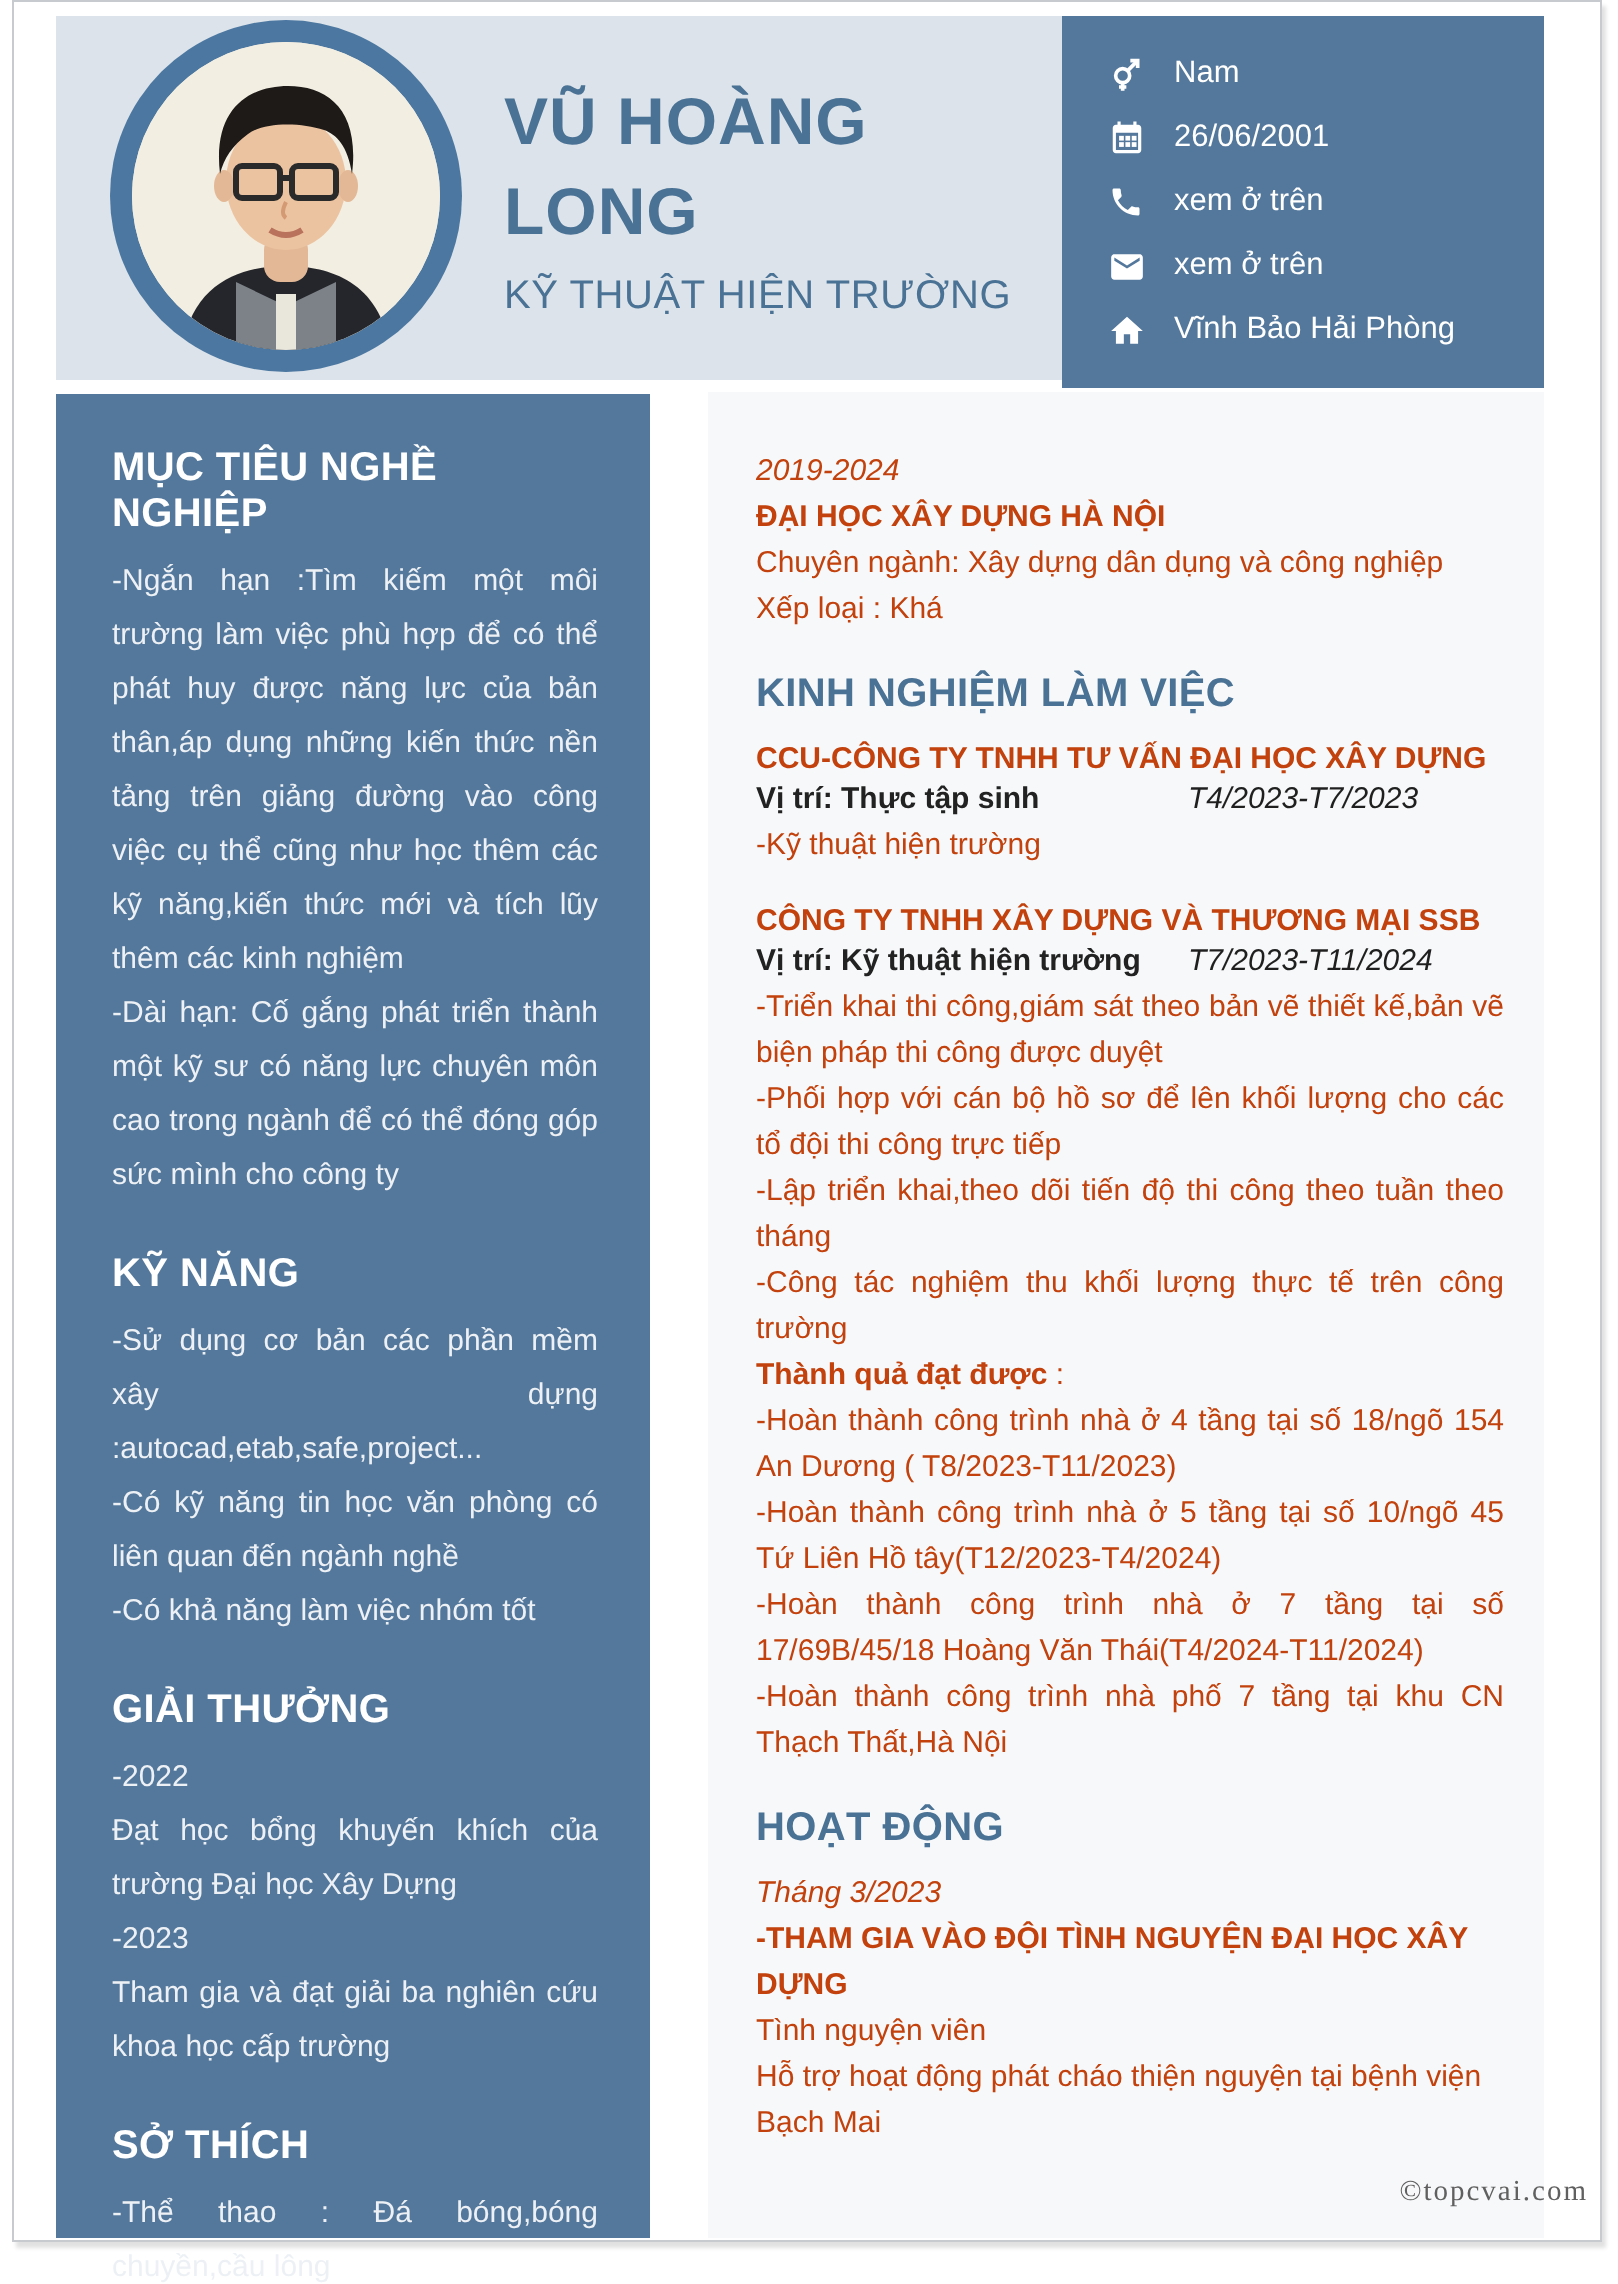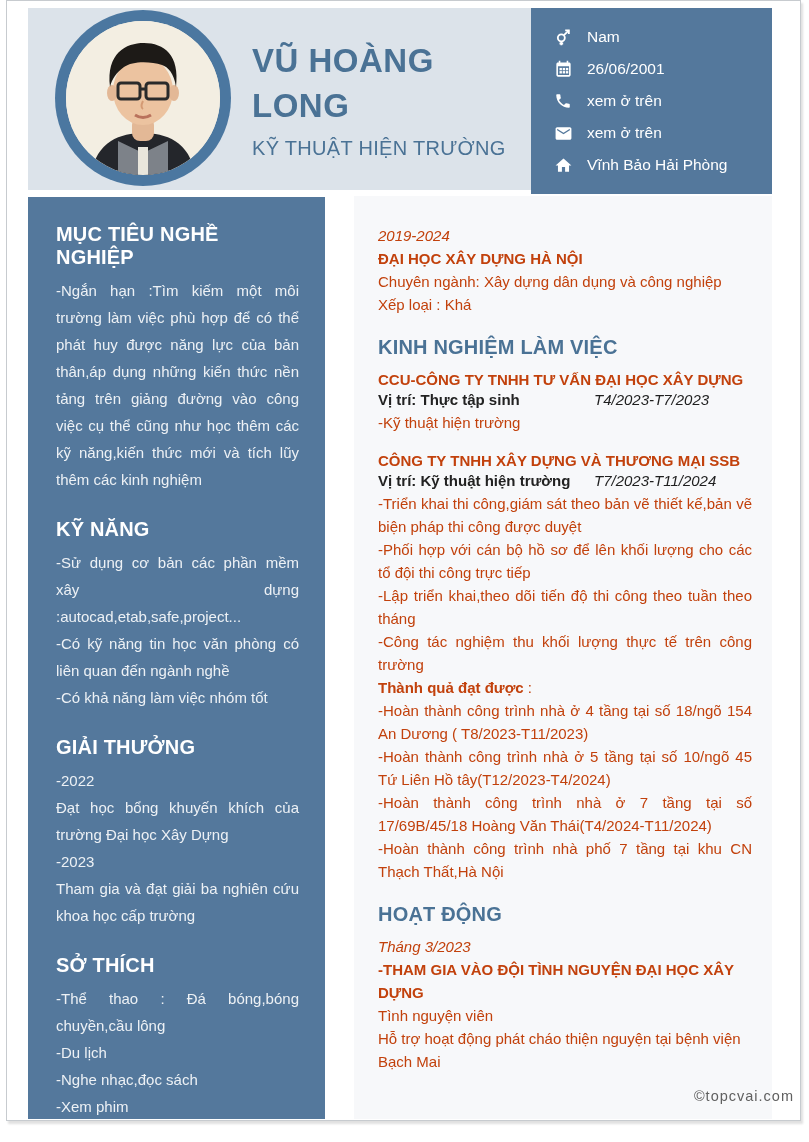--- a/index.html
+++ b/index.html
@@ -67,21 +67,21 @@
   .sect{margin-bottom:20px;}
   .company{font-size:15.5px;font-weight:bold;margin:0 0 2px 0;color:#111;}
   .pos-row{display:flex;align-items:baseline;margin:0 0 3px 0;}
   .pos-label{font-weight:bold;font-size:15px;flex:1 1 auto;}
   .pos-date{font-style:italic;font-size:15px;width:158px;flex:0 0 158px;color:#1f1f1f;}
   .just{text-align:justify;}
   .job{margin-bottom:15px;}
   
   .watermark{
     position:absolute;right:15px;top:1088px;
-    font-family:Liberation Sans, sans-serif;font-size:14.5px;color:#606060;
+    font-family:Liberation Serif, serif;font-size:14.5px;color:#606060;
     letter-spacing:1px;
   }
 </style>
 </head>
 <body>
 
 <div class="page-border"></div>
 
 <div class="header-light"></div>
 
@@ -171,20 +171,21 @@
       <span>Vĩnh Bảo Hải Phòng</span>
     </li>
   </ul>
 </div>
 
 <div class="sidebar">
   <div>
     <div class="side-h first">MỤC TIÊU NGHỀ NGHIỆP</div>
     <div>
         <p class="side-p">-Ngắn hạn :Tìm kiếm một môi trường làm việc phù hợp để có thể phát huy được năng lực của bản thân,áp dụng những kiến thức nền tảng trên giảng đường vào công việc cụ thể cũng như học thêm các kỹ năng,kiến thức mới và tích lũy thêm các kinh nghiệm</p>
+        <p class="side-p">-Dài hạn: Cố gắng phát triển thành một kỹ sư có năng lực chuyên môn cao trong ngành để có thể đóng góp sức mình cho công ty</p>
       </div>
   </div>
   <div>
     <div class="side-h">KỸ NĂNG</div>
     <div>
         <p class="side-p">-Sử dụng cơ bản các phần mềm xây dựng :autocad,etab,safe,project...</p>
         <p class="side-p">-Có kỹ năng tin học văn phòng có liên quan đến ngành nghề</p>
         <p class="side-p">-Có khả năng làm việc nhóm tốt</p>
       </div>
   </div>

